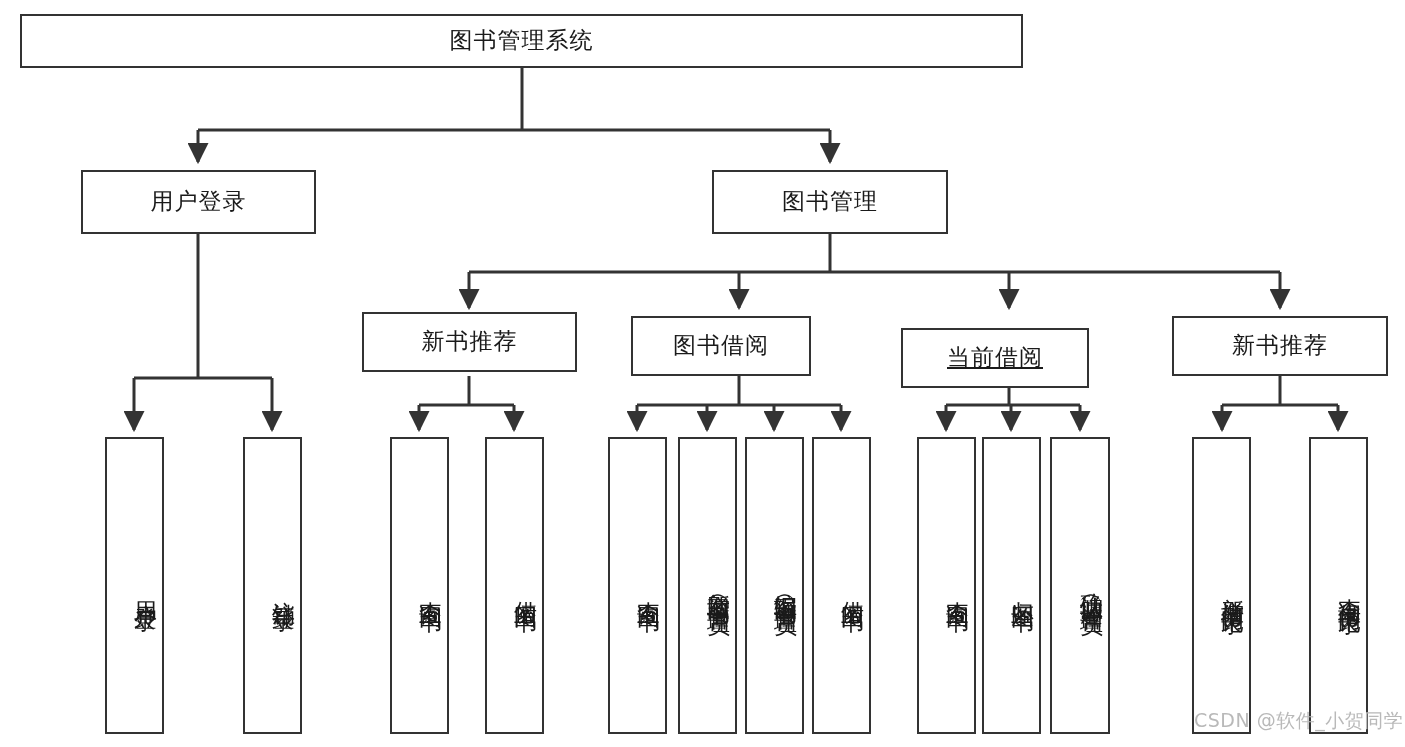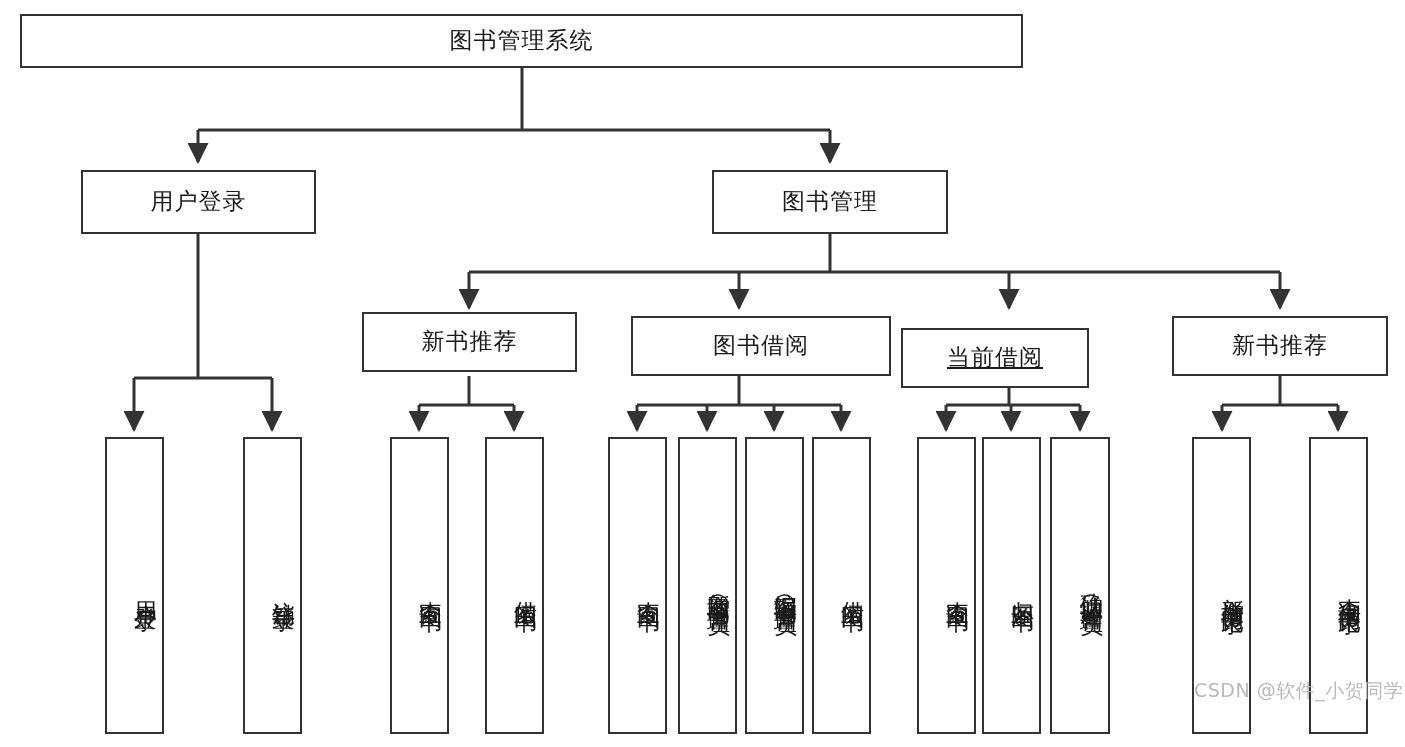--- a/index.html
+++ b/index.html
@@ -124,21 +124,21 @@
 <div class="node node-h" style="left:81px; top:170px; width:235px; height:64px;">
   <span>用户登录</span>
 </div>
 <div class="node node-h" style="left:712px; top:170px; width:236px; height:64px;">
   <span>图书管理</span>
 </div>
 
 <div class="node node-h" style="left:362px; top:312px; width:215px; height:60px;">
   <span>新书推荐</span>
 </div>
-<div class="node node-h" style="left:631px; top:316px; width:260px; height:60px;">
+<div class="node node-h" style="left:631px; top:316px; width:180px; height:60px;">
   <span>图书借阅</span>
 </div>
 <div class="node node-h" style="left:901px; top:328px; width:188px; height:60px;text-decoration:underline;">
   <span>当前借阅</span>
 </div>
 <div class="node node-h" style="left:1172px; top:316px; width:216px; height:60px;">
   <span>新书推荐</span>
 </div>
 
 <div class="node node-v" style="left:105px; top:437px; width:59px; height:297px;">
@@ -178,13 +178,13 @@
   <span class="vtext">确认归还（管理员）</span>
 </div>
 
 <div class="node node-v" style="left:1192px; top:437px; width:59px; height:297px;">
   <span class="vtext">新增借阅记录</span>
 </div>
 <div class="node node-v" style="left:1309px; top:437px; width:59px; height:297px;">
   <span class="vtext">查询借阅记录</span>
 </div>
 
-<div class="watermark" style="left:1194px; top:678px;">CSDN @软件_小贺同学</div>
+<div class="watermark" style="left:1194px; top:708px;">CSDN @软件_小贺同学</div>
 
 </body></html>

